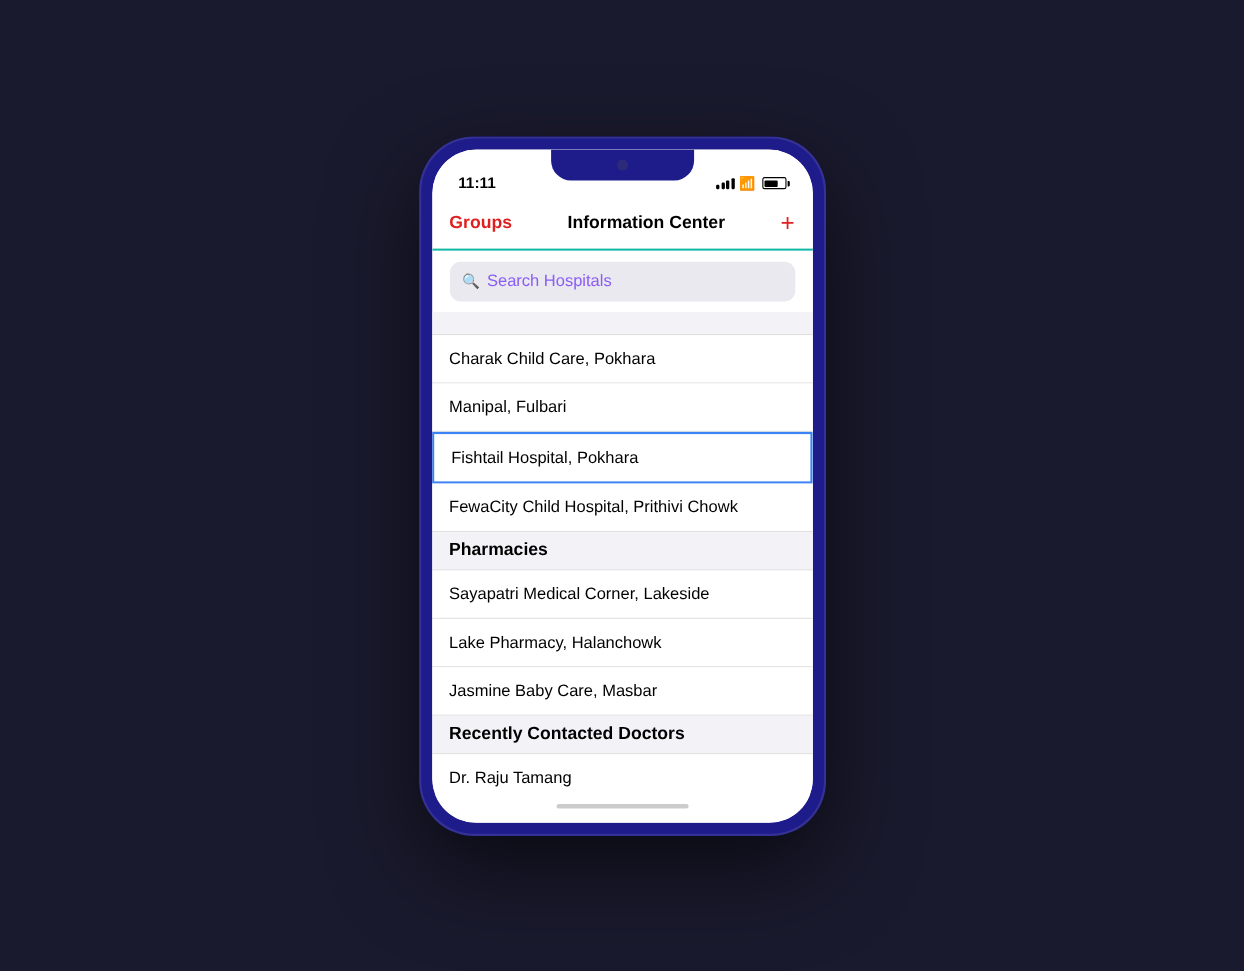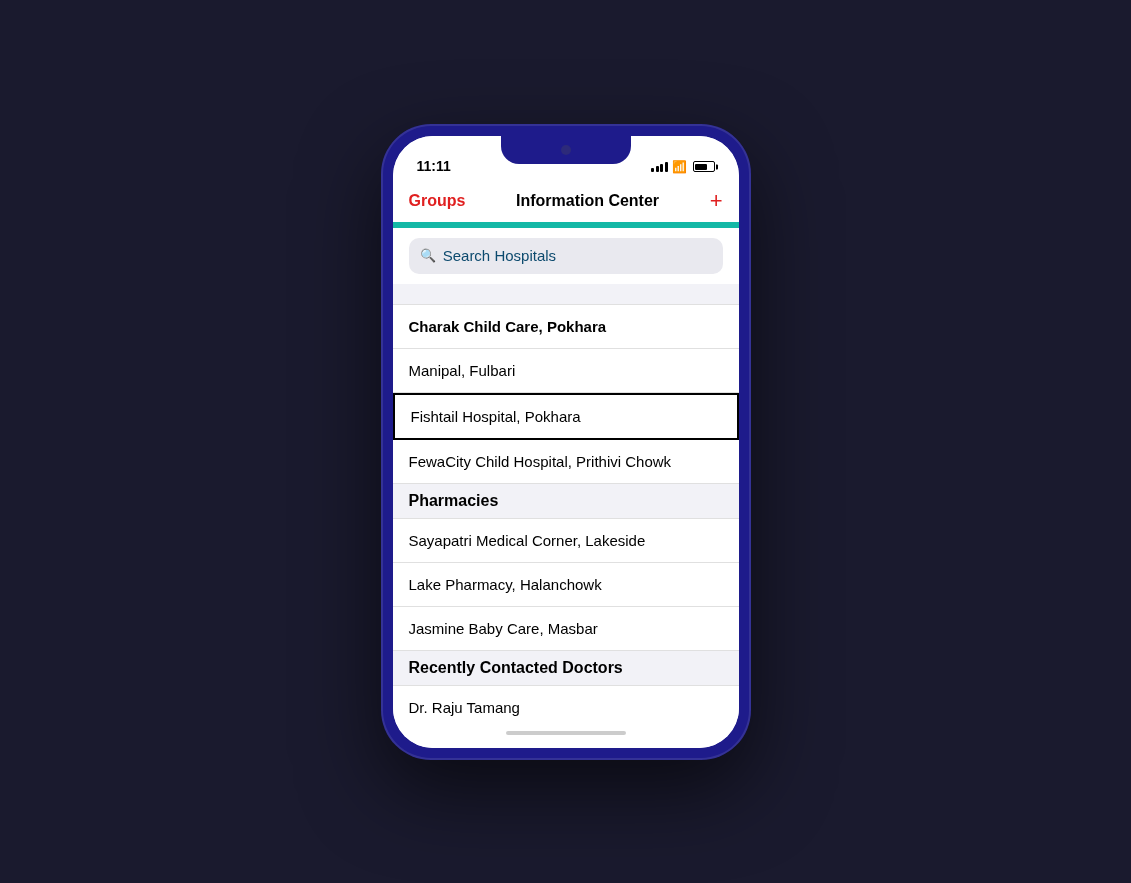--- a/index.html
+++ b/index.html
@@ -129,21 +129,21 @@
     }
 
     
     .nav-bar {
       height: 48px;
       background: #fff;
       display: flex;
       align-items: center;
       justify-content: space-between;
       padding: 0 16px;
-      border-bottom: 6px solid #14b8a6;
+      border-bottom: 2px solid #14b8a6;
       flex-shrink: 0;
       gap: 40px;
     }
 
     .nav-groups {
       font-size: 16px;
       font-weight: 600;
       color: #e02020;
     }
 
@@ -177,21 +177,21 @@
       gap: 6px;
     }
 
     .search-icon-wrap {
       color: #8e8e93;
       font-size: 13px;
     }
 
     .search-placeholder {
       font-size: 15px;
-      color: #0c4a6e;
+      color: #8b5cf6;
     }
 
     
     .list-content {
       flex: 1;
       overflow-y: auto;
       background: #f2f2f7;
     }
 
     .list-section {
@@ -201,28 +201,27 @@
     .list-item {
       background: #fff;
       padding: 13px 16px;
       font-size: 15px;
       color: #000;
       border-bottom: 1px solid #e0e0e0;
       cursor: pointer;
     }
 
     .list-item.selected {
-      border: 2px solid #000000;
+      border: 2px solid #3b82f6;
       border-radius: 0;
       background: #fff;
     }
 
     .list-item:first-child {
       border-top: 1px solid #e0e0e0;
-      font-weight: bold;
     }
 
     .section-header {
       background: #f2f2f7;
       padding: 8px 16px;
       font-size: 16px;
       font-weight: 700;
       color: #000;
       border-bottom: 1px solid #e0e0e0;
     }

